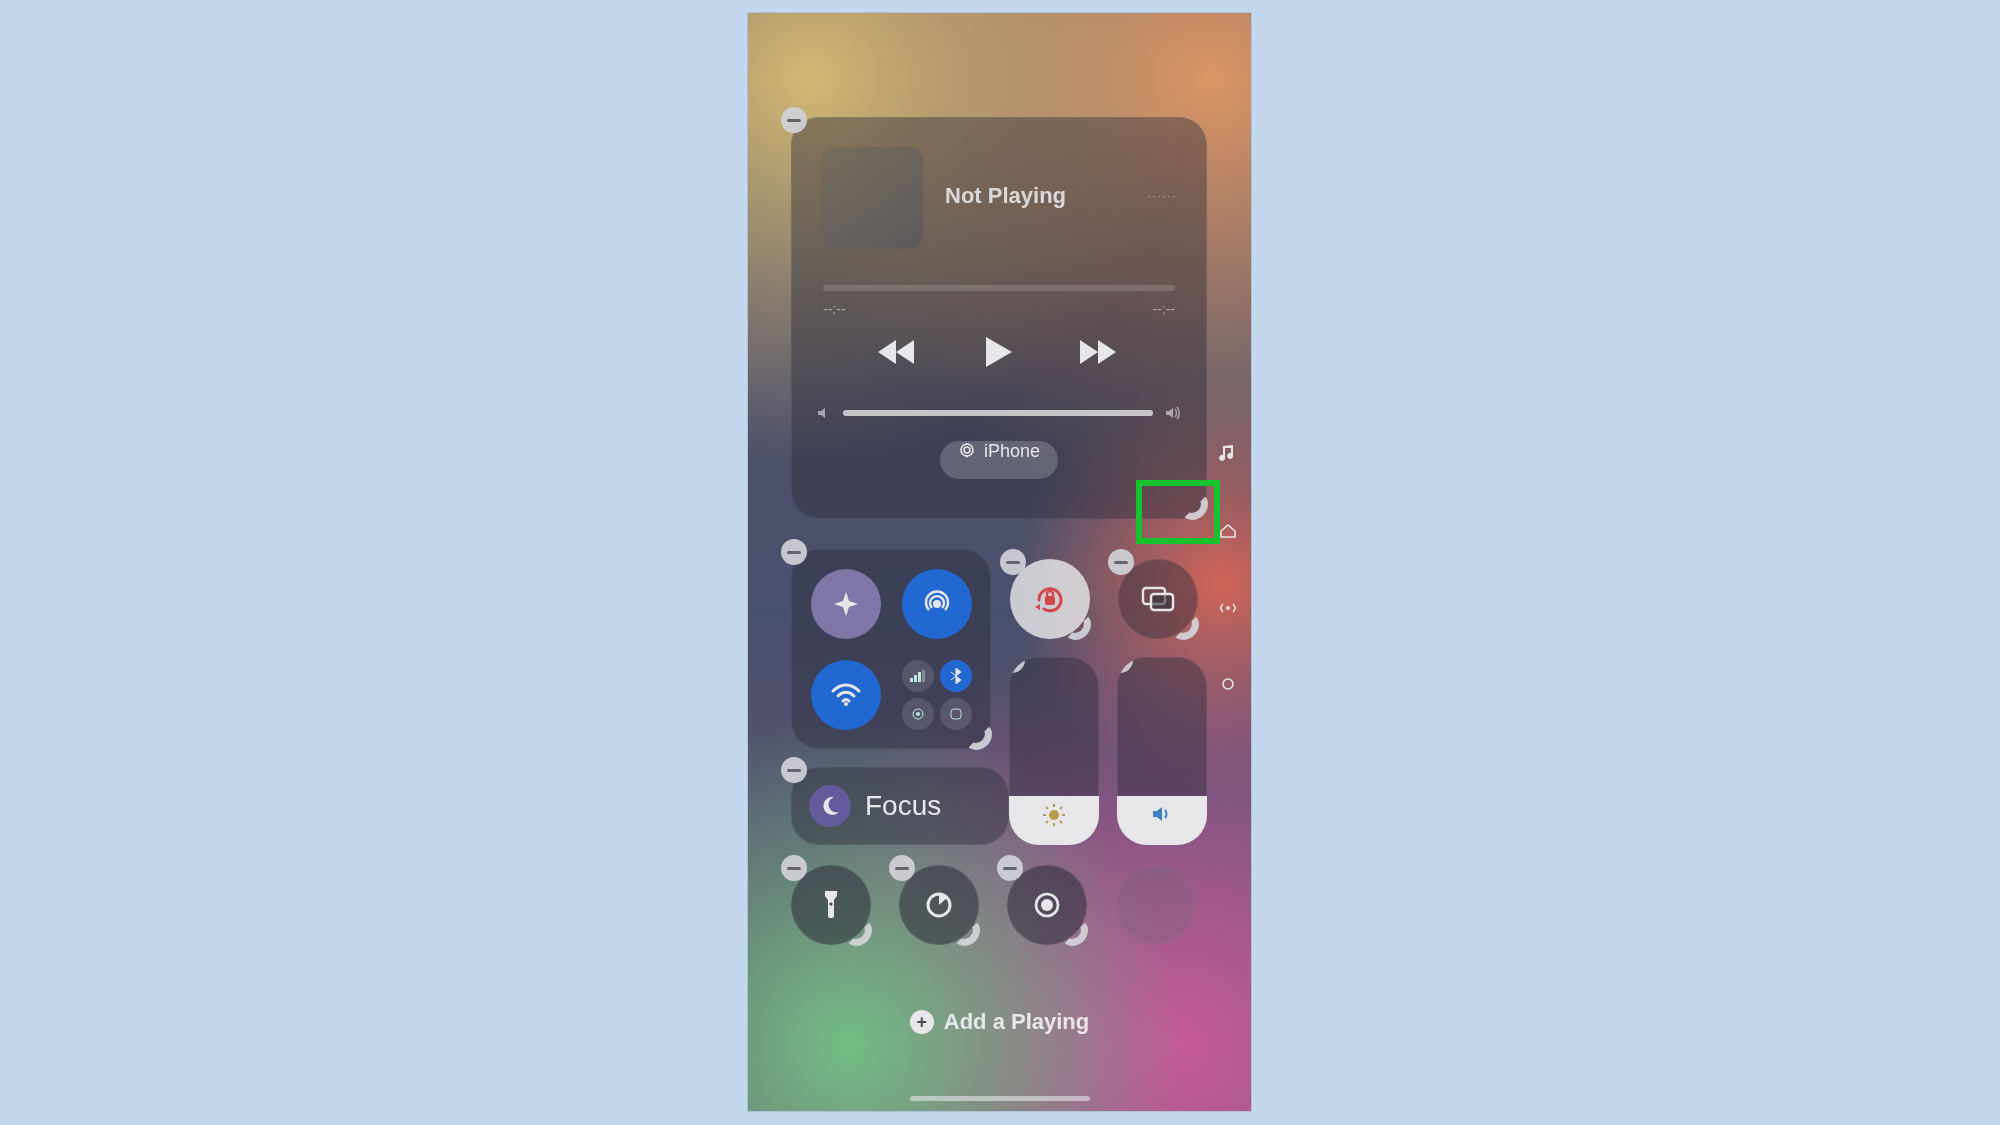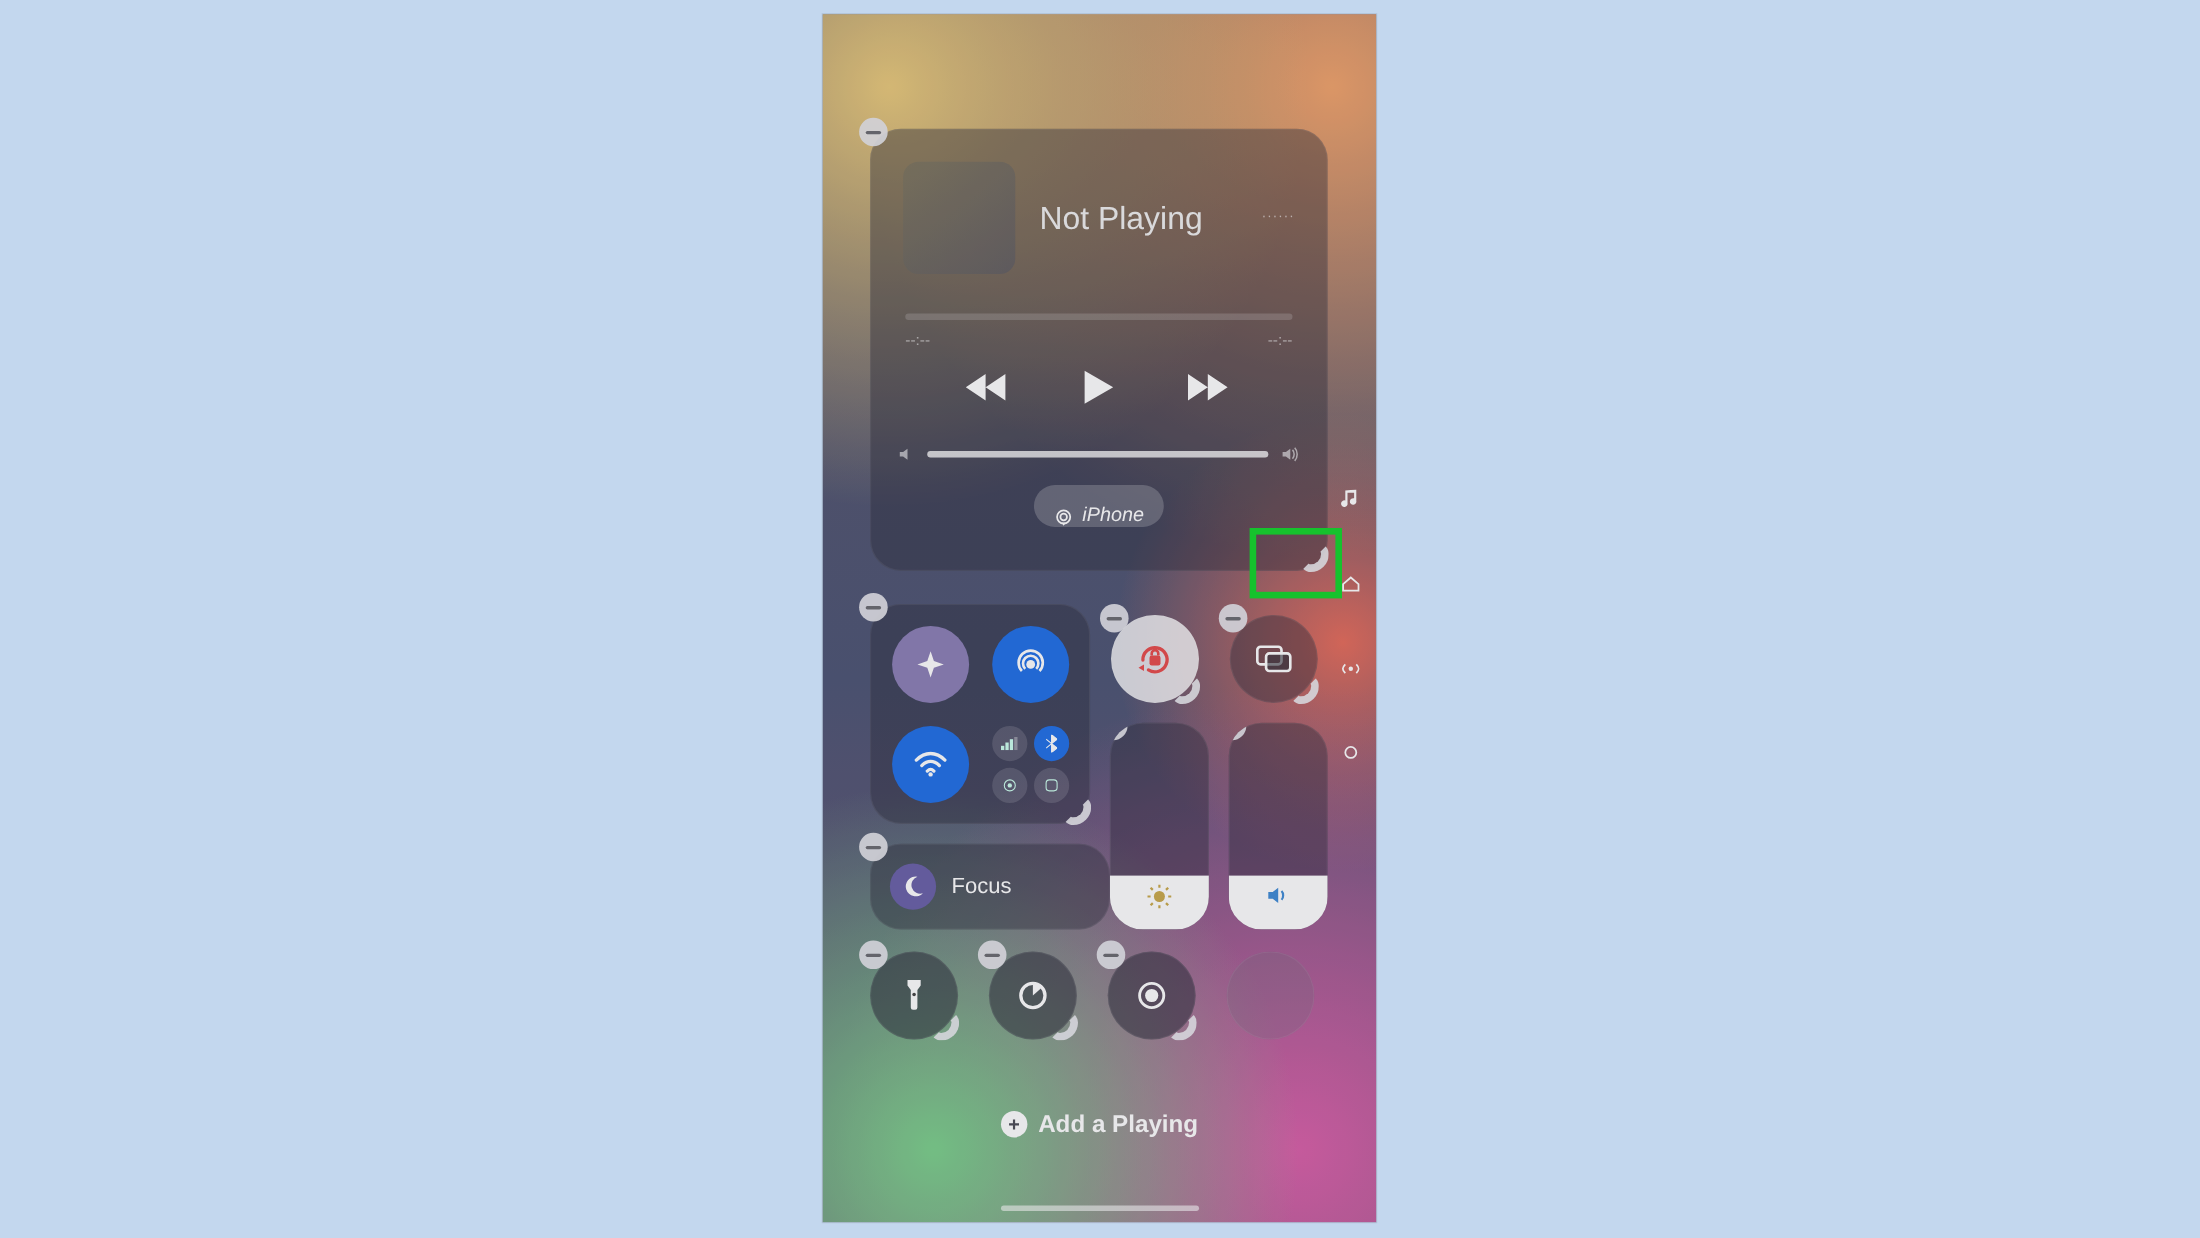--- a/index.html
+++ b/index.html
@@ -88,22 +88,22 @@
   .media .artwork {
     position: absolute;
     left: 30px; top: 30px;
     width: 102px; height: 102px;
     border-radius: 14px;
     background: linear-gradient(135deg, rgba(120,115,95,0.65), rgba(90,90,100,0.65));
   }
   .media .title {
     position: absolute;
     left: 154px; top: 66px;
-    font-size: 29px;
-    font-weight: 400;
+    font-size: 22px;
+    font-weight: 700;
     color: #efefef;
   }
   .media .more-dots {
     position: absolute;
     right: 30px; top: 72px;
     letter-spacing: 1px;
     color: rgba(255,255,255,0.6);
     font-size: 12px;
   }
   .media .scrubber {
@@ -144,22 +144,22 @@
     border-radius: 3px;
   }
   .media .airplay-pill {
     position: absolute;
     left: 50%; transform: translateX(-50%);
     top: 324px;
     height: 38px;
     padding: 0 18px;
     border-radius: 19px;
     background: rgba(255,255,255,0.22);
-    display: flex; align-items: flex-end; gap: 8px;
-    color: #fff; font-size: 18px; font-weight: 500; font-style: italic;
+    display: flex; align-items: flex-start; gap: 8px;
+    color: #fff; font-size: 18px; font-weight: 500;
   }
 
   
   .conn-grid {
     position: absolute; inset: 16px;
     display: grid;
     grid-template-columns: 1fr 1fr;
     grid-template-rows: 1fr 1fr;
     gap: 14px;
     place-items: center;
@@ -181,21 +181,21 @@
   .mini-grid .m {
     border-radius: 50%;
     background: rgba(255,255,255,0.14);
     display:flex; align-items:center; justify-content:center;
     font-size: 13px; color: rgba(255,255,255,0.85);
   }
 
   .focus-tile {
     display: flex; align-items: center;
     gap: 14px; padding-left: 18px;
-    color: #fff; font-size: 20px; font-weight: 500; text-align: center;
+    color: #fff; font-size: 28px; font-weight: 500; text-align: center;
   }
   .focus-icon {
     width: 42px; height: 42px; border-radius: 50%;
     background: #6960a8;
     display:flex; align-items:center; justify-content:center;
   }
 
   
   .vslider {
     overflow: hidden;

